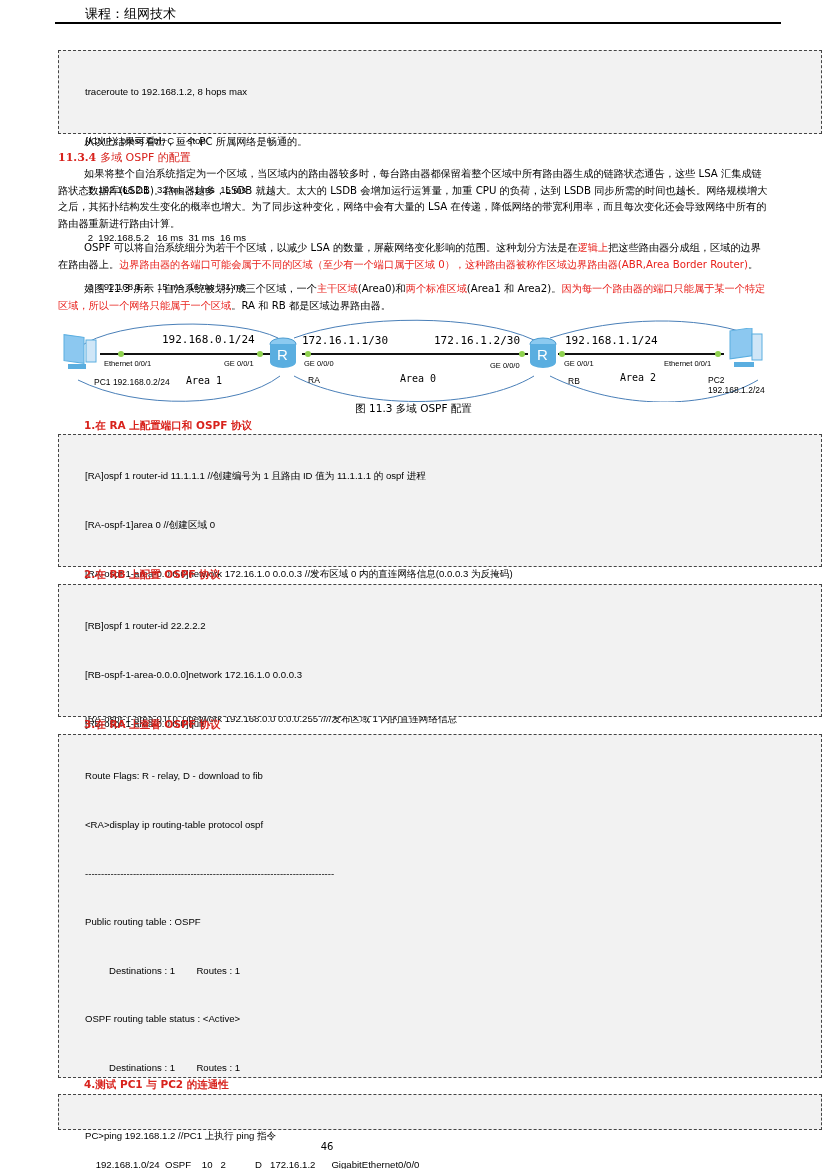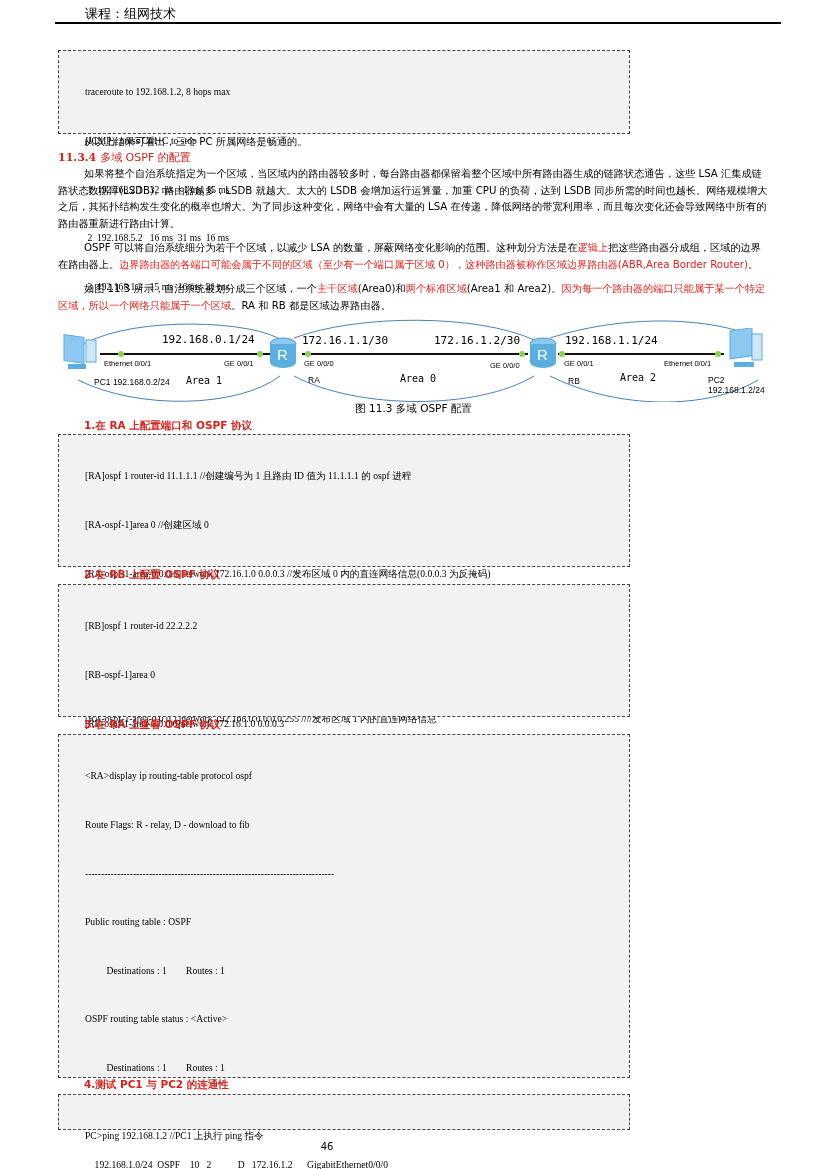--- a/index.html
+++ b/index.html
@@ -1,22 +1,22 @@
 <!DOCTYPE html>
 <html><head>
 <meta charset="utf-8">
 <style>
   html, body { margin:0; padding:0; background:#ffffff; }
   body { width:827px; height:1169px; position:relative; overflow:hidden;
          font-family:"DejaVu Sans","Liberation Sans",sans-serif; color:#000; }
   .header { position:absolute; left:85px; top:5px; font-size:13px;text-align:right; }
   .header-rule { position:absolute; left:55px; top:22px; width:726px; height:2px; background:#000; }
-  .code { position:absolute; left:58px; width:572px; background:#f2f2f2;
+  .code { position:absolute; left:58px; width:764px; background:#f2f2f2;
           border:1px dashed #444; box-sizing:border-box;
-          font-family:Liberation Serif, serif;
+          font-family:Liberation Sans, sans-serif;
           font-size:9.6px; line-height:16.2px; padding:1px 0 1px 26px; white-space:pre; }
   .code .line { height:16.2px; }
   .para { position:absolute; left:58px; width:710px; font-size:10.2px; line-height:16.5px; }
   .para .indent { display:inline-block; width:26px; }
   .red { color:#e8211c; }
   .sec-title { position:absolute; left:58px; font-size:11px; font-weight:bold; color:#d8221c;
                font-family:"DejaVu Serif","Liberation Serif",serif; }
   .sec-title .cn { font-weight:normal; font-family:"DejaVu Sans","Liberation Sans",sans-serif; }
   .step { position:absolute; left:84px; font-size:10.5px; font-weight:bold; color:#d8221c; }
   .diagram { position:absolute; left:58px; top:318px; width:716px; height:84px; }
@@ -140,33 +140,32 @@
   <div class="line">[RA-ospf-1-area-0.0.0.0]quit //退出</div>
   <div class="line">[RA-ospf-1]area 1  //创建区域 1</div>
   <div class="line">[RA-ospf-1-area-0.0.0.1]network 192.168.0.0 0.0.0.255 ////发布区域 1 内的直连网络信息</div>
   <div class="line">[RA-ospf-1-area-0.0.0.1]return //返回用户视图</div>
   <div class="line">&lt;RA&gt;save //保存</div>
 </div>
 
 <div class="step" style="top:568px;text-align:center;">2.在 RB 上配置 OSPF 协议</div>
 <div class="code" style="top:584px;height:133px;">
   <div class="line">[RB]ospf 1 router-id 22.2.2.2</div>
-  <div class="line">[RB-ospf-1]area 0</div>
   <div class="line">[RB-ospf-1-area-0.0.0.0]network 172.16.1.0 0.0.0.3</div>
   <div class="line">[RB-ospf-1-area-0.0.0.0]quit</div>
   <div class="line">[RB-ospf-1]area 1</div>
   <div class="line">[RB-ospf-1-area-0.0.0.1]network 192.168.1.0 0.0.0.255</div>
   <div class="line">[RB-ospf-1-area-0.0.0.1]return</div>
   <div class="line">&lt;RB&gt;save</div>
 </div>
 
 <div class="step" style="top:718px;">3.在 RA 上查看 OSPF 协议</div>
 <div class="code" style="top:734px;height:344px;">
+  <div class="line">Route Flags: R - relay, D - download to fib</div>
   <div class="line">&lt;RA&gt;display ip routing-table protocol ospf</div>
-  <div class="line">Route Flags: R - relay, D - download to fib</div>
   <div class="line">------------------------------------------------------------------------------</div>
   <div class="line">Public routing table : OSPF</div>
   <div class="line">         Destinations : 1        Routes : 1</div>
   <div class="line">OSPF routing table status : &lt;Active&gt;</div>
   <div class="line">         Destinations : 1        Routes : 1</div>
   <div class="line">Destination/Mask    Proto   Pre  Cost       Flags NextHop         Interface</div>
   <div class="line">    192.168.1.0/24  OSPF    10   2           D   172.16.1.2      GigabitEthernet0/0/0</div>
   
   
   

